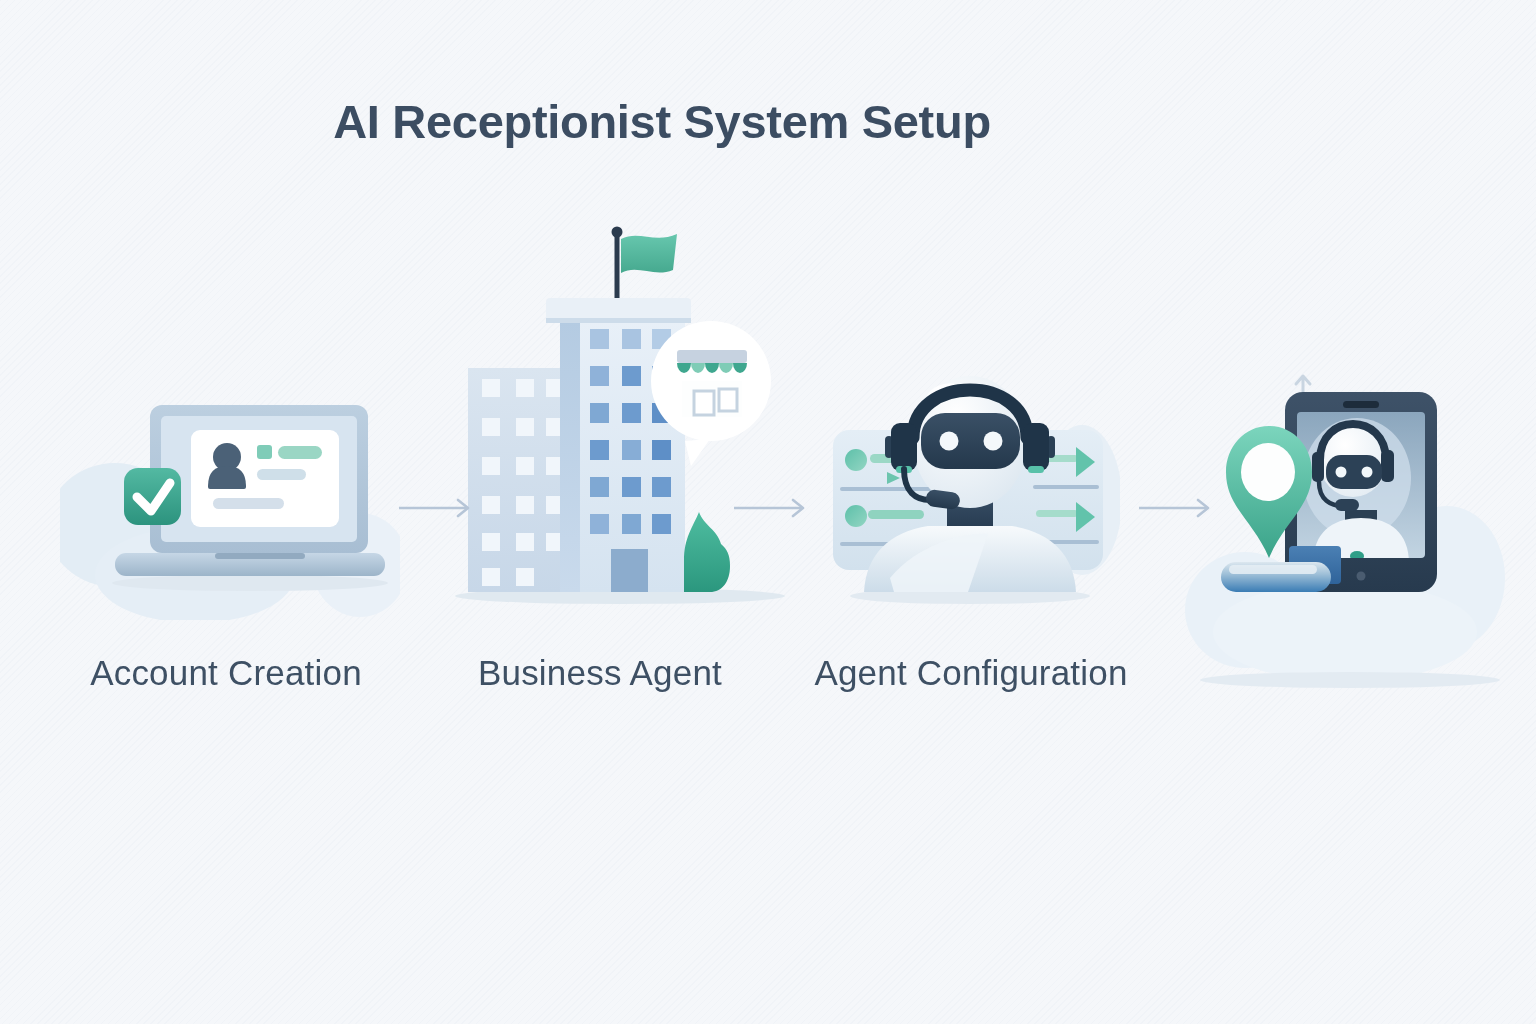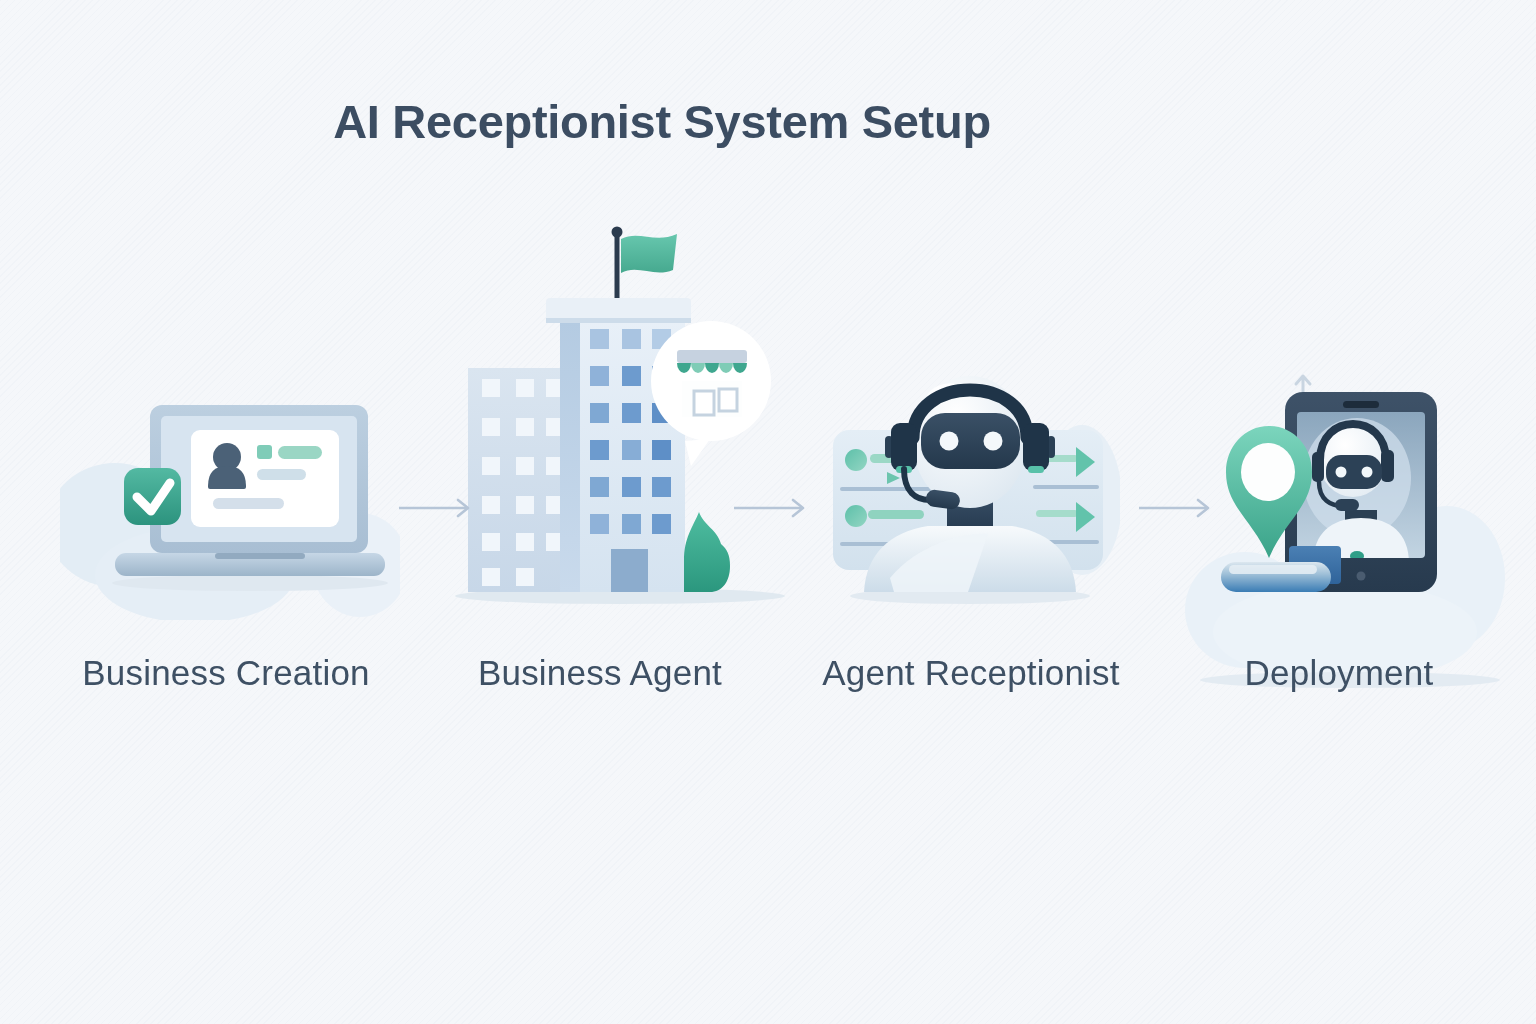--- a/index.html
+++ b/index.html
@@ -321,18 +321,17 @@
   </svg>
   <svg class="flow-arrow" style="left:731px;top:495px" width="86" height="26" viewBox="0 0 86 26">
     <line x1="3" y1="13" x2="70" y2="13" stroke="#b6c5d7" stroke-width="2.6"></line>
     <path d="M62 5 L72 13 L62 21" fill="none" stroke="#b6c5d7" stroke-width="2.6" stroke-linecap="round" stroke-linejoin="round"></path>
   </svg>
   <svg class="flow-arrow" style="left:1136px;top:495px" width="86" height="26" viewBox="0 0 86 26">
     <line x1="3" y1="13" x2="70" y2="13" stroke="#b6c5d7" stroke-width="2.6"></line>
     <path d="M62 5 L72 13 L62 21" fill="none" stroke="#b6c5d7" stroke-width="2.6" stroke-linecap="round" stroke-linejoin="round"></path>
   </svg>
 
-  <div class="step-label" style="left:226px">Business Creation</div>
+  <div class="step-label" style="left:226px">Account Creation</div>
   <div class="step-label" style="left:600px">Business Agent</div>
-  <div class="step-label" style="left:971px">Agent Receptionist</div>
-  <div class="step-label" style="left:1339px">Deployment</div>
+  <div class="step-label" style="left:971px">Agent Configuration</div>
 
 </div>
 
 </body></html>

